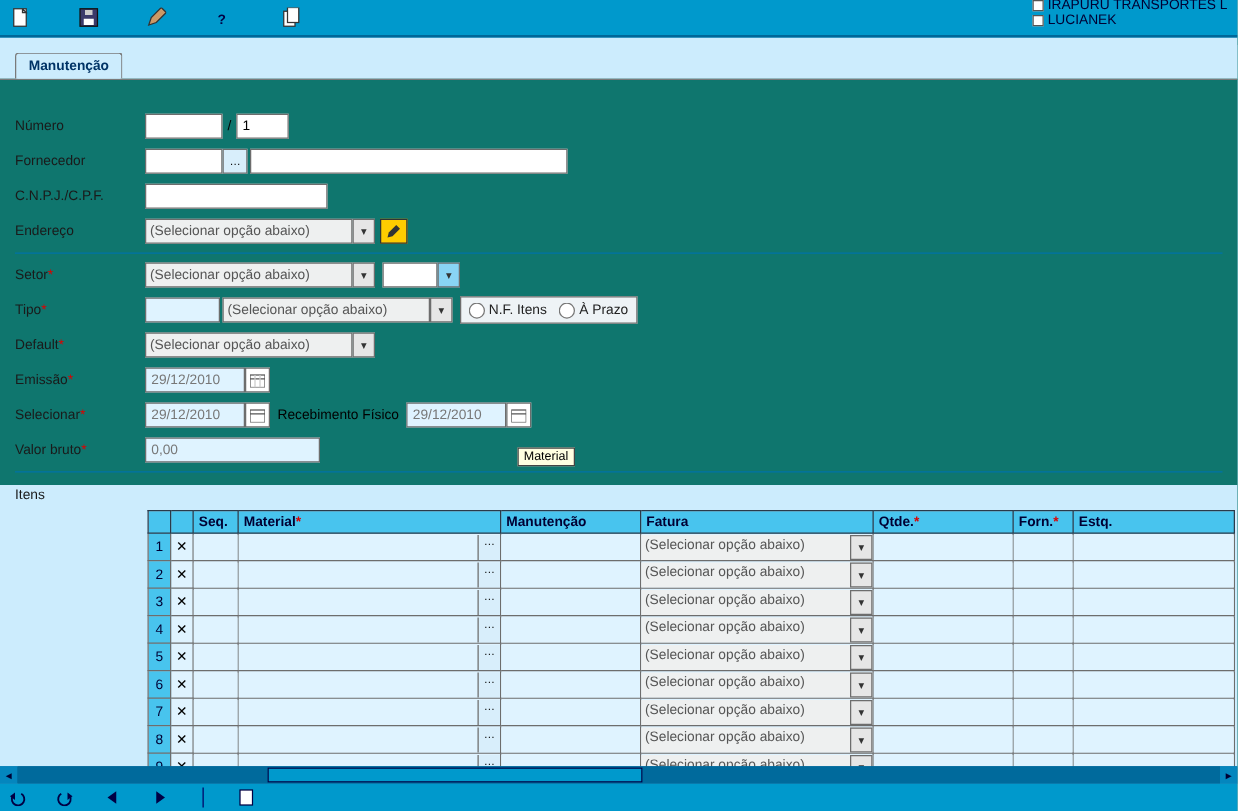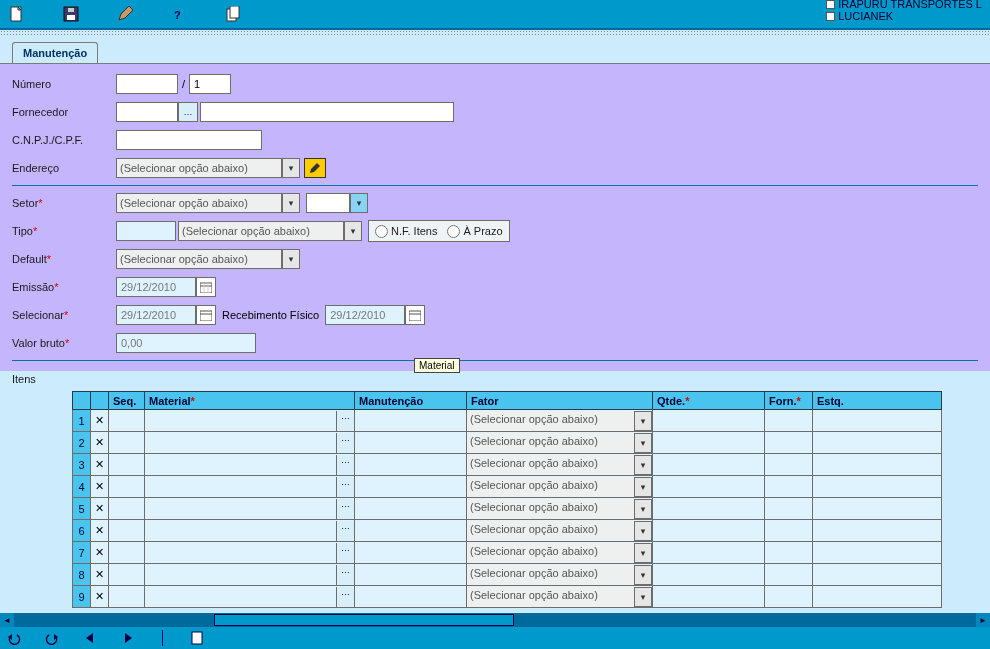--- a/index.html
+++ b/index.html
@@ -10,21 +10,21 @@
 .tb-icon { width: 18px; height: 18px; display: inline-flex; align-items: center; justify-content: center; cursor: pointer; }
 .tb-right { position: absolute; right: 8px; top: -2px; font-size: 9px; color: #003; line-height: 12px; text-align: left; }
 .tb-right div { display: flex; align-items: center; gap: 3px; }
 .icn-sq { width: 9px; height: 9px; background: #fff; border: 1px solid #555; display:inline-block; }
 
 .dot-strip { height: 6px; background-image: radial-gradient(circle, #888 0.5px, transparent 0.5px); background-size: 3px 3px; }
 
 .tab-bar { background: #ccecfd; padding: 6px 0 0 12px; }
 .tab { display: inline-block; background: #ccecfd; border: 1px solid #7a7a7a; border-bottom: none; padding: 4px 10px; font-weight: bold; color: #003366; border-radius: 3px 3px 0 0; }
 
-.form-area { border-top: 1px solid #7a7a7a; background: #c4b5fd; padding: 9px 12px 4px 12px; }
+.form-area { border-top: 1px solid #7a7a7a; background: #0f766e; padding: 26px 12px 4px 12px; }
 
 .frow { display: flex; align-items: center; margin-bottom: 6px; min-height: 22px; }
 .flabel { width: 104px; color: #1a1a1a; }
 .req::after { content: '*'; color: #d00; }
 
 input[type=text], .txt { height: 20px; border: 1px solid #6d6d6d; background: #fff; padding: 1px 4px; font-size: 11px; }
 .txt.ro { background: #dff3ff; color: #555; }
 .txt.dim { color: #777; }
 
 select, .sel { height: 20px; border: 1px solid #6d6d6d; background: #eef0f0; color: #555; font-size: 11px; padding: 0 2px; }
@@ -37,21 +37,21 @@
 
 .hr { border: none; border-top: 1px solid #0073a8; margin: 6px 0; }
 
 .radio-group { border: 1px solid #6d6d6d; background: #eef3f6; padding: 2px 6px; display: inline-flex; gap: 10px; align-items: center; height: 22px; }
 .radio-group label { display: flex; align-items: center; gap: 3px; color: #222; }
 
 .material-tip { position: absolute; left: 414px; top: 358px; border: 1px solid #444; background: #ffffe1; padding: 1px 4px; font-size: 10px; z-index: 10; }
 
 .items-label { color: #1a1a1a; padding: 2px 23px 6px 12px; }
 
-.grid-wrap { padding: 0 0 0 72px; }
+.grid-wrap { padding: 0 0 0 118px; }
 table.grid { border-collapse: collapse; width: 870px; }
 table.grid th { background: #48c4ee; color: #003; font-weight: bold; text-align: left; padding: 2px 4px; border: 1px solid #2a3a4a; height: 18px; white-space: nowrap; }
 table.grid th.narrow { width: 18px; padding: 0; }
 table.grid td { border: 1px solid #6d6d6d; padding: 0; background: #dff3ff; height: 22px; }
 table.grid td.rownum { background: #48c4ee; text-align: center; color: #003; font-weight: normal; width: 18px; }
 table.grid td.del { width: 18px; text-align: center; cursor: pointer; }
 table.grid td .cell-in { width: 100%; height: 20px; border: none; background: #dff3ff; padding: 1px 3px; }
 .cell-wsel { display: flex; }
 .cell-wsel .sd { flex: 1; background: #eef0f0; color:#555; padding: 2px 3px; white-space:nowrap; overflow:hidden; }
 .cell-wlk { display: flex; }
@@ -251,21 +251,21 @@
 
 <div class="grid-wrap">
   <table class="grid">
     <thead>
       <tr>
         <th class="narrow"></th>
         <th class="narrow"></th>
         <th style="width:36px">Seq.</th>
         <th style="width:210px"><span>Material</span><span style="color:#d00">*</span></th>
         <th style="width:112px">Manutenção</th>
-        <th style="width:186px">Fator</th>
+        <th style="width:186px">Fatura</th>
         <th style="width:112px"><span>Qtde.</span><span style="color:#d00">*</span></th>
         <th style="width:48px"><span>Forn.</span><span style="color:#d00">*</span></th>
         <th>Estq.</th>
       </tr>
     </thead>
     <tbody id="grid-body">
         <tr>
           <td class="rownum">1</td>
           <td class="del">✕</td>
           <td><input class="cell-in" style=""></td>

